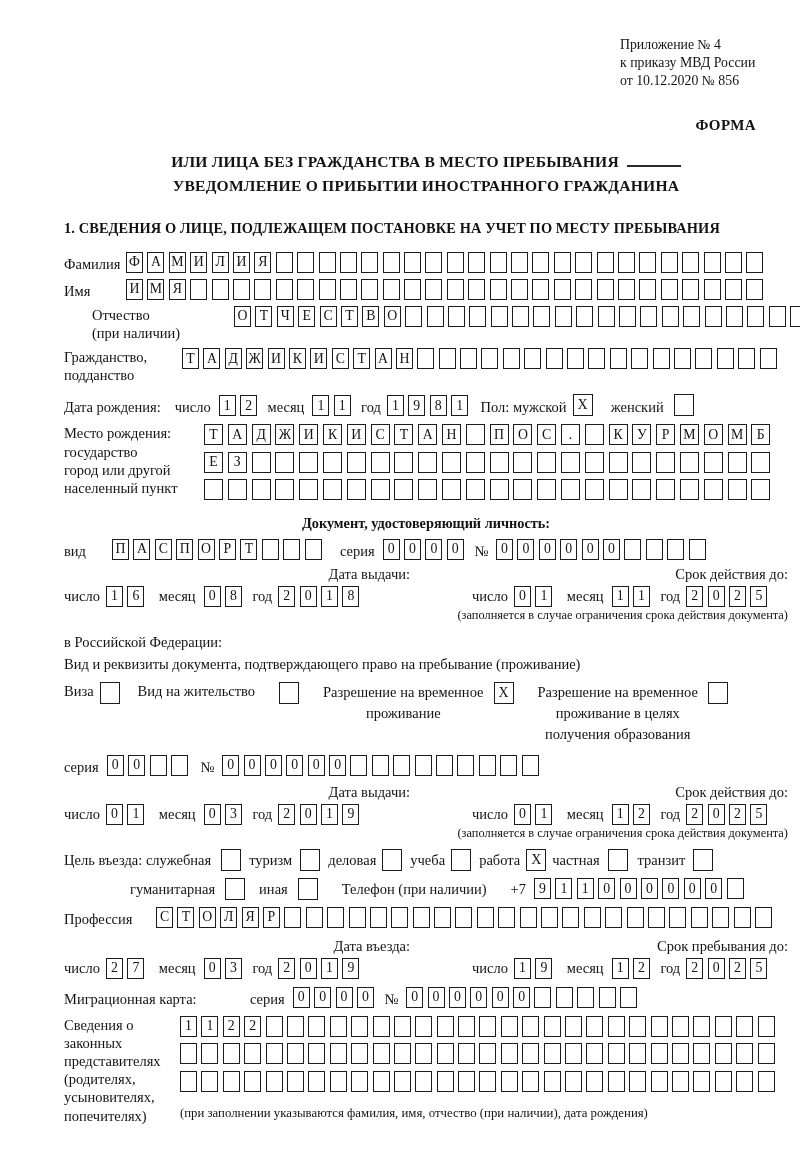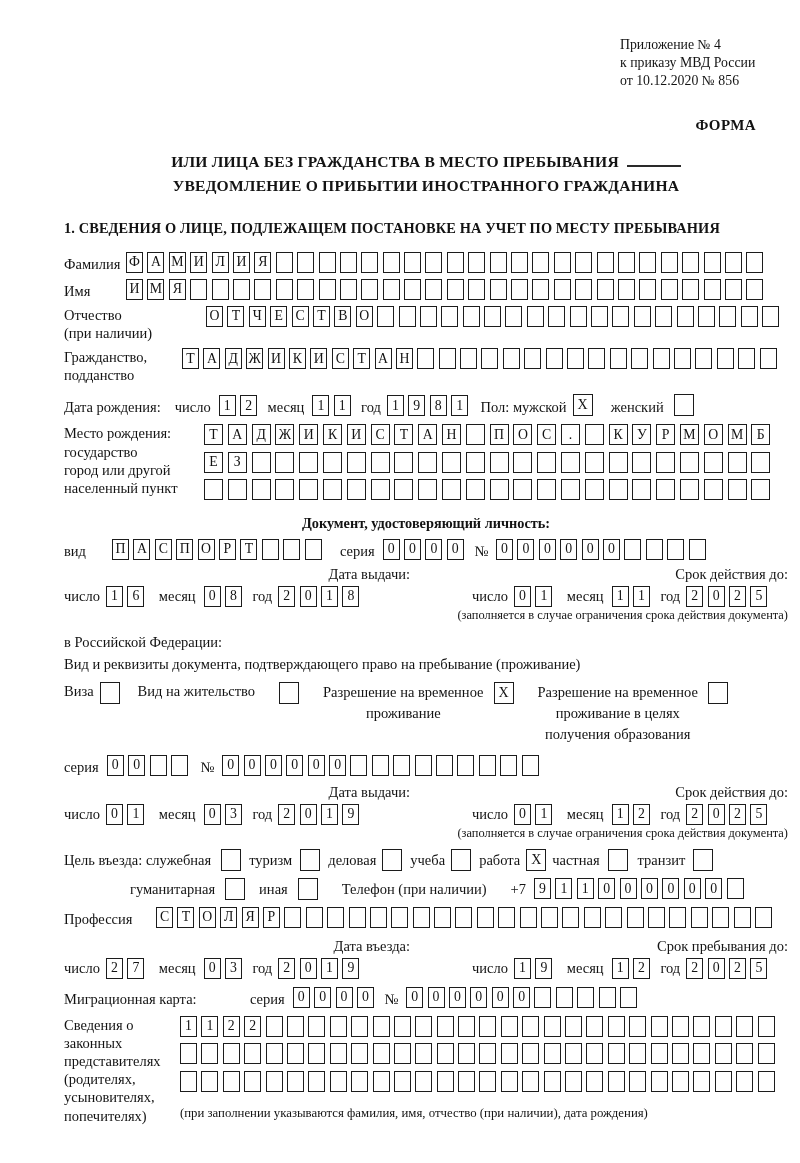--- a/index.html
+++ b/index.html
@@ -24,21 +24,21 @@
   .row.top{align-items:flex-start;}
   .lbl{flex:none;line-height:1.25;}
   .cells{display:flex;flex:none;}
   .cell{flex:none;width:17px;height:21px;border:1.6px solid #1c1c1c;margin-right:4.4px;
         display:inline-flex;align-items:center;justify-content:center;
         font-size:13.8px;box-sizing:border-box;background:#fff;}
   .cells.wide .cell{width:19px;margin-right:4.8px;}
   .box{flex:none;width:20px;height:22px;border:1.6px solid #1c1c1c;display:inline-flex;
        align-items:center;justify-content:center;font-size:14px;box-sizing:border-box;background:#fff;}
 
-  .w62{width:62px;} .w118{width:118px;} .w142{width:142px;} .w140{width:140px;} .w92{width:92px;} .w116{width:116px;}
+  .w62{width:62px;} .w118{width:118px;} .w142{width:142px;margin-left:28px;} .w140{width:140px;} .w92{width:92px;} .w116{width:116px;}
   .ml6{margin-left:6px;} .ml8{margin-left:8px;} .ml10{margin-left:10px;} .ml14{margin-left:14px;} .ml18{margin-left:18px;} .ml24{margin-left:24px;}
   .mr6{margin-right:6px;} .mr8{margin-right:8px;} .mr10{margin-right:10px;}
 
   .stack .cells{margin-bottom:6.5px;}
   .doc-head{font-weight:bold;text-align:center;font-size:14.3px;margin:8px 0 7px 0;}
 
   .datecols{display:flex;}
   .dc-l{width:346px;flex:none;}
   .dc-r{flex:1;}
   .dc-head{text-align:right;margin-bottom:3px;}

